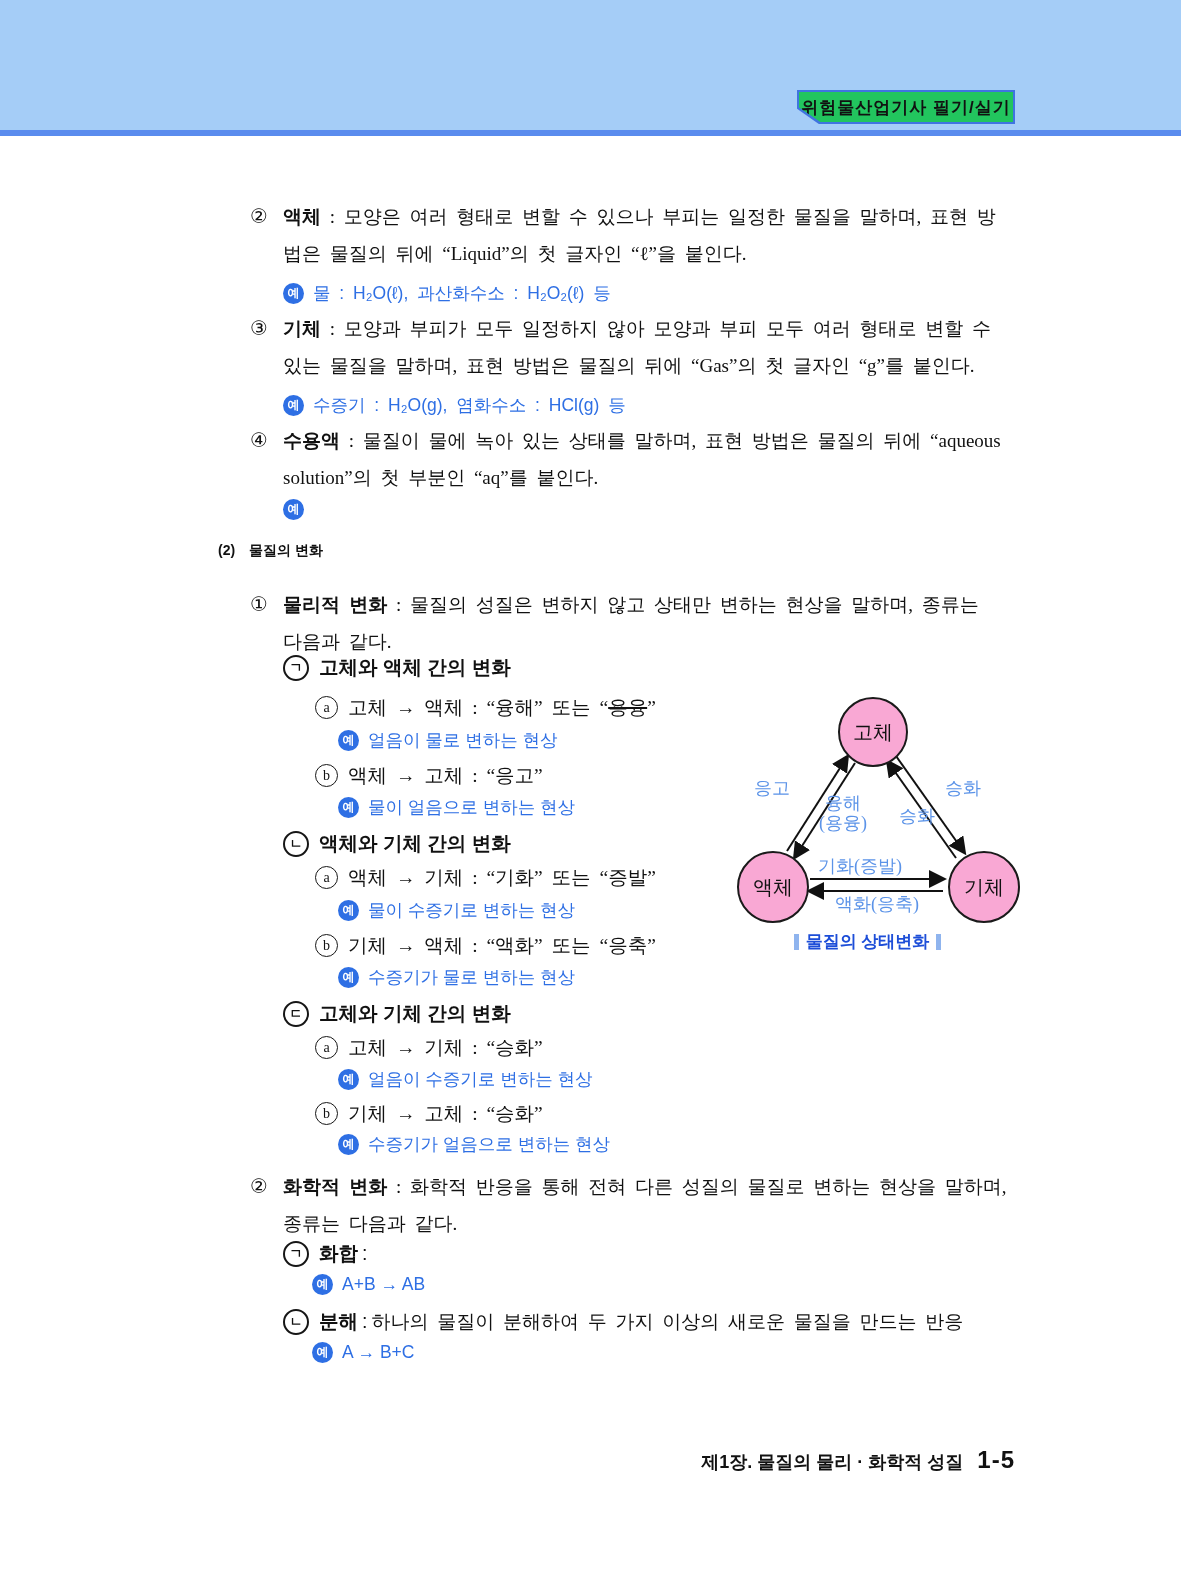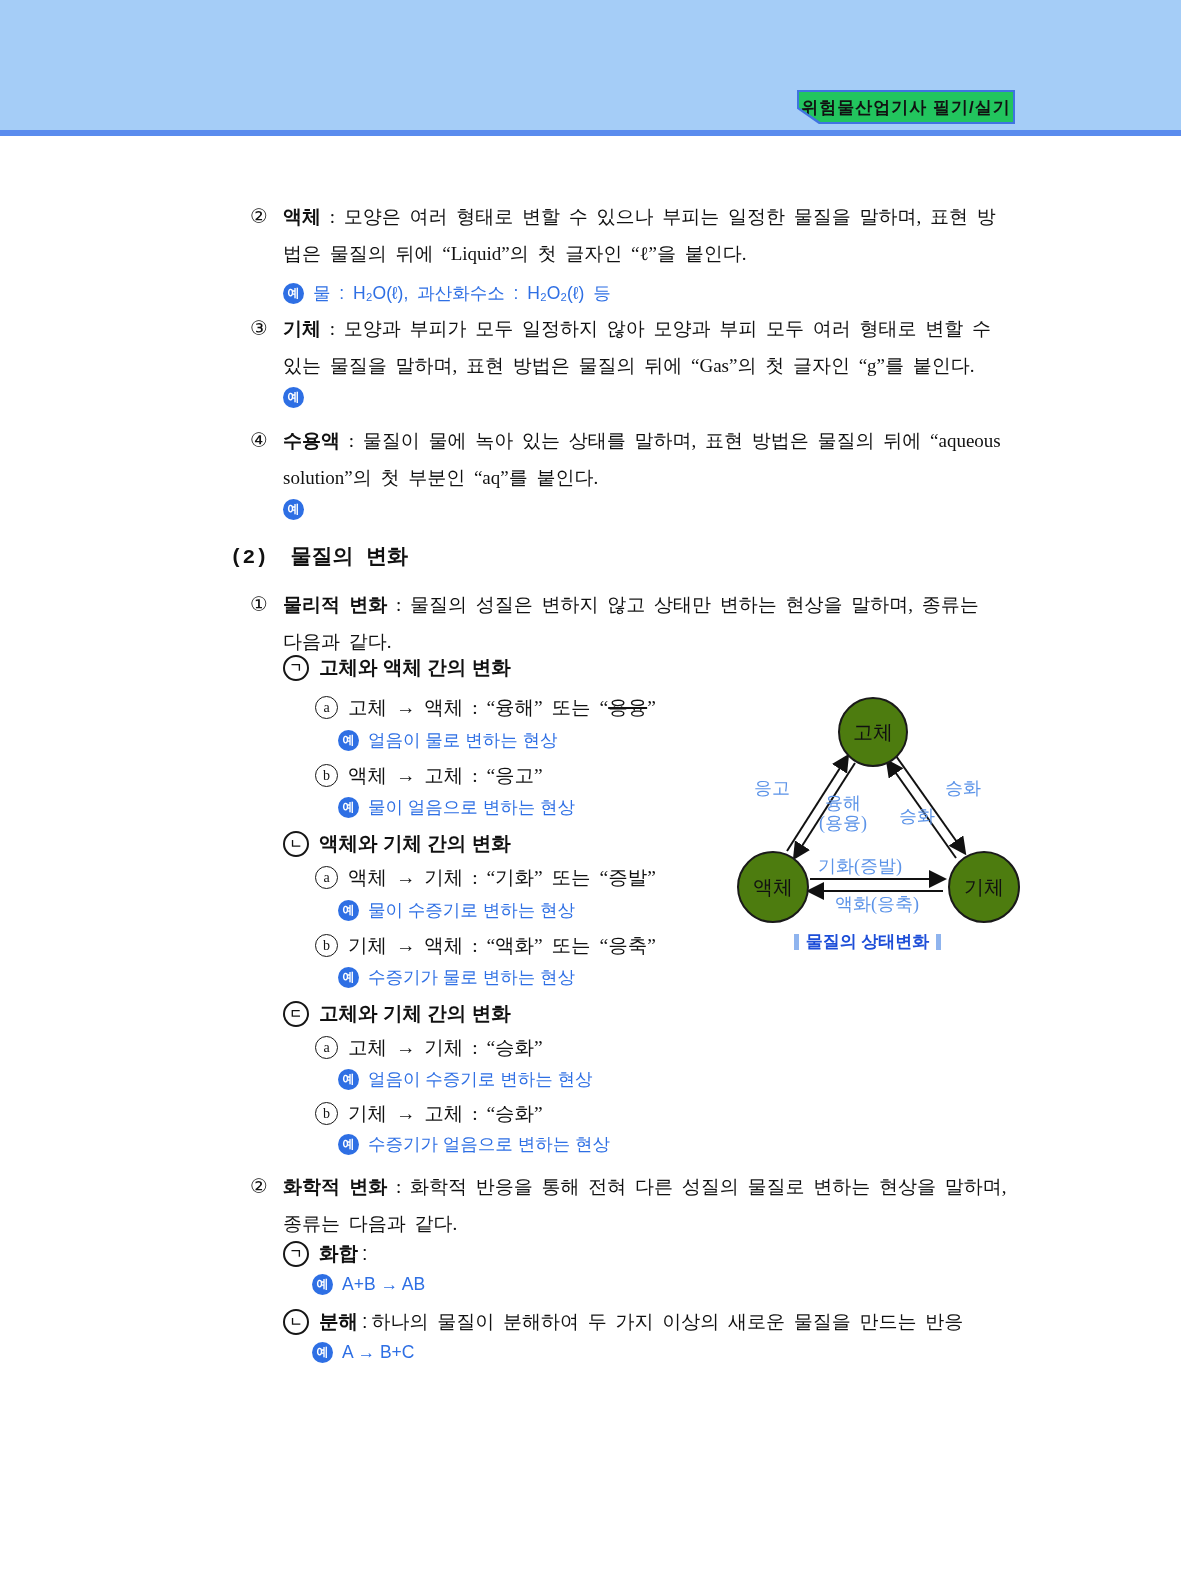--- a/index.html
+++ b/index.html
@@ -27,22 +27,22 @@
 
   .ex-line{display:flex;align-items:center;white-space:nowrap;
            font-family:"Liberation Sans","DejaVu Sans",sans-serif;
            font-size:17.5px;color:#2e6fe4;}
   .exb{flex:0 0 auto;display:inline-flex;align-items:center;justify-content:center;
        width:21px;height:21px;border-radius:50%;background:#2e6fe4;color:#fff;
        font-size:12px;font-weight:700;margin-right:9px;
        font-family:"Liberation Sans","DejaVu Sans",sans-serif;}
   .para .ex-line{margin-top:3px;}
 
-  .sec-h{font-family:Liberation Mono, monospace;font-weight:700;font-size:21px;
-         white-space:nowrap;margin-left:12px;}
+  .sec-h{font-family:Liberation Sans, sans-serif;font-weight:700;font-size:14px;
+         white-space:nowrap;}
   .sec-h .num{margin-right:10px;}
 
   .gh{display:flex;align-items:center;white-space:nowrap;
       font-family:"Liberation Sans","DejaVu Sans",sans-serif;font-weight:700;font-size:19.5px;}
   .cmk{display:inline-flex;align-items:center;justify-content:center;flex:0 0 auto;
        width:22px;height:22px;border:2px solid #161616;border-radius:50%;
        font-size:13px;font-weight:700;margin-right:10px;
        font-family:"Liberation Sans","DejaVu Sans",sans-serif;}
   .gh .gtext{font-family:"Liberation Serif","DejaVu Serif",serif;font-weight:400;font-size:19px;
        word-spacing:4px;}
@@ -50,21 +50,21 @@
 
   .sub{display:flex;align-items:center;white-space:nowrap;font-size:19.5px;word-spacing:4px;}
   .smk{display:inline-flex;align-items:center;justify-content:center;flex:0 0 auto;
        width:21px;height:21px;border:1.5px solid #161616;border-radius:50%;
        font-size:14px;margin-right:10px;font-family:"Liberation Serif","DejaVu Serif",serif;}
   .strike{text-decoration:line-through;text-decoration-thickness:2px;}
 
   
   .diagram{position:absolute;left:700px;top:668px;width:335px;height:300px;}
   .diagram svg{position:absolute;left:0;top:0;}
-  .node{position:absolute;border:2.5px solid #1a1a1a;border-radius:50%;background:#4d7c0f;
+  .node{position:absolute;border:2.5px solid #1a1a1a;border-radius:50%;background:#f9a8d4;
         display:flex;align-items:center;justify-content:center;
         font-family:"Liberation Sans","DejaVu Sans",sans-serif;font-size:20px;color:#111;}
   .dlabel{position:absolute;color:#5b93e8;font-size:18px;text-align:center;line-height:20px;
           font-family:"Liberation Serif","DejaVu Serif",serif;white-space:nowrap;}
   .dcaption{position:absolute;left:0;top:262px;width:100%;display:flex;align-items:center;
           justify-content:center;gap:7px;color:#1d4ed8;font-weight:700;font-size:17px;
           font-family:"Liberation Sans","DejaVu Sans",sans-serif;}
   .cap-bar{display:inline-block;width:5px;height:16px;background:#8fb4ee;}
 
   
@@ -97,20 +97,21 @@
     </div>
   </div>
 
   <div class="blk para" style="left:250px;top:310px">
     <span class="mk">③</span>
     <b>기체</b> :
     <span class="pl">모양과 부피가 모두 일정하지 않아 모양과 부피 모두 여러 형태로 변할 수</span><br>
     <span class="pl">있는 물질을 말하며, 표현 방법은 물질의 뒤에 “Gas”의 첫 글자인 “g”를 붙인다.</span>
     <div class="ex-line">
       <span class="exb">예</span>
+      <span>수증기 : H₂O(g), 염화수소 : HCl(g) 등</span>
     </div>
   </div>
 
   <div class="blk para" style="left:250px;top:422px">
     <span class="mk">④</span>
     <b>수용액</b> :
     <span class="pl">물질이 물에 녹아 있는 상태를 말하며, 표현 방법은 물질의 뒤에 “aqueous</span><br>
     <span class="pl">solution”의 첫 부분인 “aq”를 붙인다.</span>
     <div class="ex-line">
       <span class="exb">예</span>
@@ -251,14 +252,18 @@
     <span class="cmk">ㄴ</span>
     <span>분해</span>
     <span class="colon">:</span>
     <span class="gtext">하나의 물질이 분해하여 두 가지 이상의 새로운 물질을 만드는 반응</span>
   </div>
   <div class="blk ex-line" style="left:312px;top:1342px">
     <span class="exb">예</span>
     <span>A → B+C</span>
   </div>
 
+  <div class="footer">
+    <span class="chap">제1장. 물질의 물리 · 화학적 성질</span>
+    <span class="pnum">1-5</span>
+  </div>
 
 </div>
 
 </body></html>

